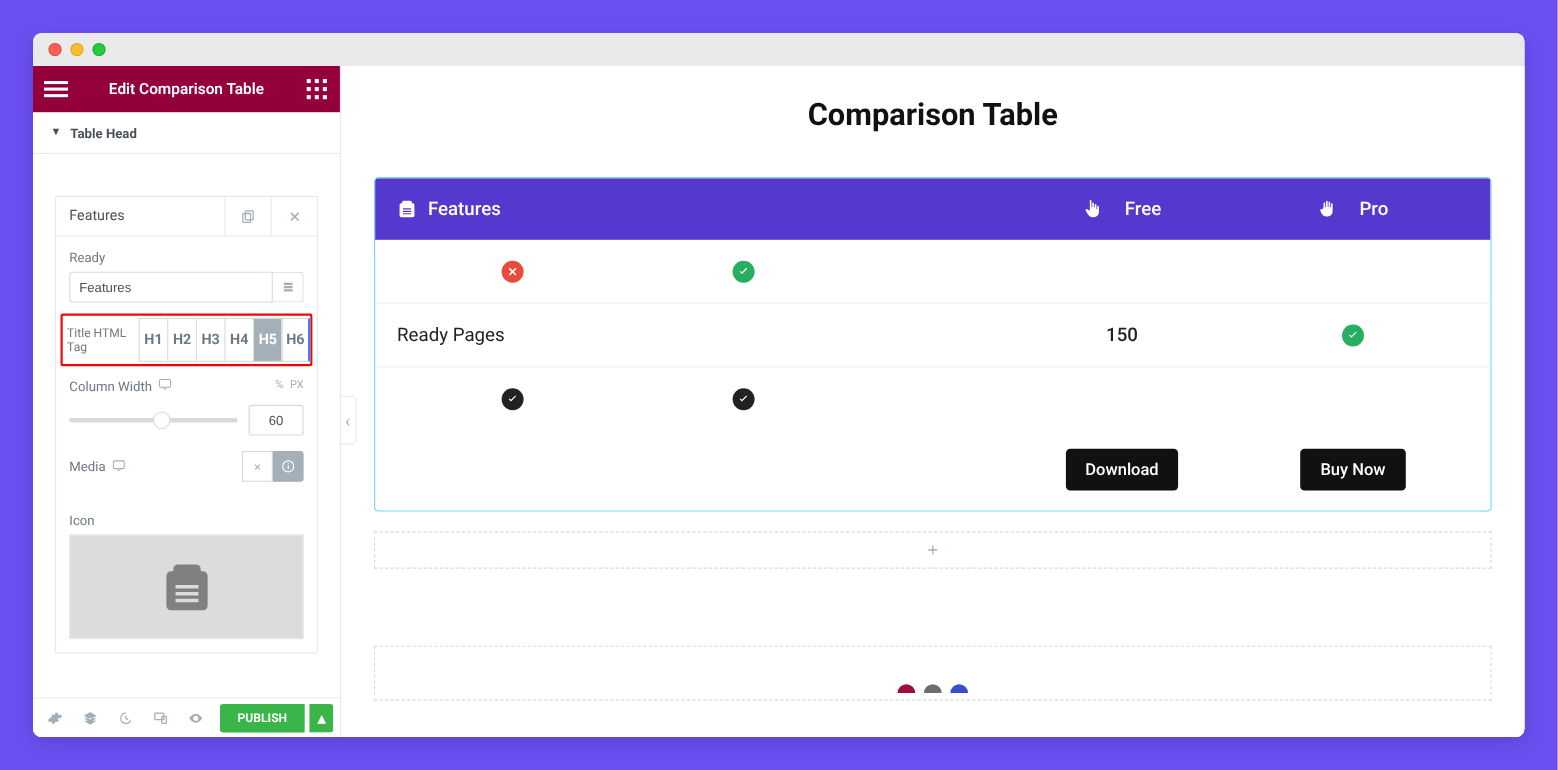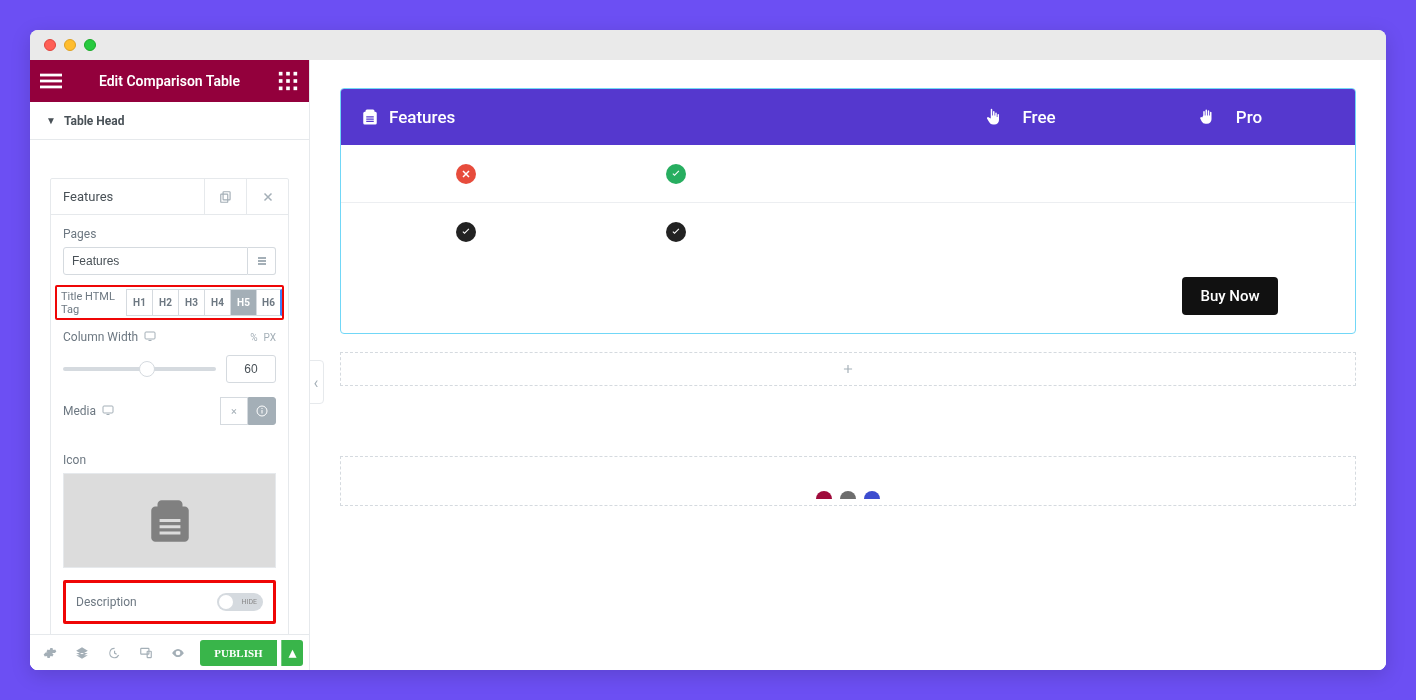--- a/index.html
+++ b/index.html
@@ -138,32 +138,32 @@
   font-size:11px;
   color:#6d7882;
   padding:0 4px 0 0;
   flex:1;
 }
 .tag-group { display:flex; }
 .tag-btn {
   border:1px solid #d5dadf;
   border-right:none;
   width:26px;
-  height:27px;
+  height:40px;
   display:flex; align-items:center; justify-content:center;
-  font-size:10px;
+  font-size:13px;
   font-weight:700;
   color:#6d7882;
   background:#fff;
 }
 .tag-btn:last-child { border-right:2px solid #3b82f6; }
 .tag-btn.active { background:#a4afb7; color:#fff; }
 
 .cw-row { display:flex; align-items:center; margin:10px 0; font-size:12px; color:#6d7882; }
-.cw-row .cw-label { flex:1; display:flex; gap:6px; }
+.cw-row .cw-label { flex:1; display:flex; align-items:center; gap:6px; }
 .cw-row .cw-units { font-size:10px; color:#a4afb7; display:flex; gap:6px; }
 
 .slider-row { display:flex; align-items:center; gap:10px; margin-bottom:14px; }
 .slider {
   flex:1; height:4px; background:#d5dadf; border-radius:2px; position:relative;
 }
 .slider .thumb {
   position:absolute; top:50%; left:55%; transform:translate(-50%,-50%);
   width:16px; height:16px; border-radius:50%; background:#fff; border:1px solid #d5dadf;
 }
@@ -218,21 +218,21 @@
   display:flex;
   align-items:center;
   padding:0 6px;
   gap:4px;
 }
 .footer-icon {
   width:28px; height:28px; display:flex; align-items:center; justify-content:center; color:#a4afb7;
 }
 .footer-icon svg { width:14px; height:14px; fill:#a4afb7; }
 .publish-btn {
-  flex:1; margin-left:4px; height:26px; background:#39b54a; color:#fff; display:flex; align-items:center; justify-content:center; font-size:11px; font-weight:700; border-radius:3px 0 0 3px;font-family:Liberation Serif, serif;
+  flex:1; margin-left:4px; height:26px; background:#39b54a; color:#fff; display:flex; align-items:center; justify-content:center; font-size:11px; font-weight:700; border-radius:3px 0 0 3px;
 }
 .publish-caret {
   width:22px; height:26px; background:#39b54a; border-left:1px solid rgba(255,255,255,.3); display:flex; align-items:center; justify-content:center; color:#fff; border-radius:0 3px 3px 0;
 }
 
 
 .canvas {
   flex:1;
   background:#fff;
   position:relative;
@@ -349,21 +349,21 @@
                   <rect x="3" y="7" width="12" height="14" rx="1" fill="none" stroke="currentColor" stroke-width="2"></rect>
                 </svg>
             </div>
             <div class="card-head-btn">
               <svg viewBox="0 0 24 24" fill="currentColor">
                   <path d="M18 6L6 18M6 6l12 12" stroke="currentColor" stroke-width="2.5" fill="none"></path>
                 </svg>
             </div>
           </div>
           <div class="card-inner">
-            <div class="field-label">Pages</div>
+            <div class="field-label">Ready</div>
             <div class="input-row">
               <input type="text" value="Features" style="">
               <div class="input-suffix">
                 <svg viewBox="0 0 24 24" fill="currentColor">
                     <path d="M4 4h16v4H4zM4 10h16v4H4zM4 16h16v4H4z"></path>
                   </svg>
               </div>
             </div>
 
             <div class="tag-row">
@@ -421,27 +421,20 @@
             </div>
 
             <div class="field-label">Icon</div>
             <div class="icon-box">
               <svg viewBox="0 0 24 24">
                   <path d="M16 2H8a2 2 0 0 0-2 2v1H5a2 2 0 0 0-2 2v13a2 2 0 0 0 2 2h14a2 2 0 0 0 2-2V7a2 2 0 0 0-2-2h-1V4a2 2 0 0 0-2-2zM7 11h10v1.5H7zm0 3h10v1.5H7zm0 3h10v1.5H7z"></path>
                 </svg>
             </div>
 
 
-            <div class="desc-row">
-              <div class="dlabel">Description</div>
-              <div class="toggle">
-                <div class="knob"></div>
-                <span class="txt">HIDE</span>
-              </div>
-            </div>
           </div>
         </div>
       </div>
 
       <div class="sidebar-footer">
         <div class="footer-icon">
           <svg viewBox="0 0 24 24">
               <path d="M12 8a4 4 0 1 0 4 4 4 4 0 0 0-4-4zm9 4a7 7 0 0 0-.1-1l2-1.6-2-3.4-2.4 1a7 7 0 0 0-1.7-1l-.4-2.6h-4l-.4 2.6a7 7 0 0 0-1.7 1l-2.4-1-2 3.4 2 1.6A7 7 0 0 0 3 12a7 7 0 0 0 .1 1l-2 1.6 2 3.4 2.4-1a7 7 0 0 0 1.7 1l.4 2.6h4l.4-2.6a7 7 0 0 0 1.7-1l2.4 1 2-3.4-2-1.6a7 7 0 0 0 .1-1z"></path>
             </svg>
         </div>
@@ -466,20 +459,21 @@
               <path d="M12 5C6 5 2 12 2 12s4 7 10 7 10-7 10-7-4-7-10-7zm0 11a4 4 0 1 1 4-4 4 4 0 0 1-4 4z"></path>
             </svg>
         </div>
         <div class="publish-btn">PUBLISH</div>
         <div class="publish-caret">▴</div>
       </div>
     </div>
 
     <div class="canvas">
       <div class="canvas-collapse">‹</div>
+      <div class="page-title">Comparison Table</div>
 
       <div class="ctable">
         <div class="ctable-head">
           <div class="col-feat">
             <span class="cicon">
               <svg viewBox="0 0 24 24">
                   <path d="M16 2H8a2 2 0 0 0-2 2v1H5a2 2 0 0 0-2 2v13a2 2 0 0 0 2 2h14a2 2 0 0 0 2-2V7a2 2 0 0 0-2-2h-1V4a2 2 0 0 0-2-2zM7 11h10v1.5H7zm0 3h10v1.5H7zm0 3h10v1.5H7z"></path>
                 </svg>
             </span>
             <span>Features</span>
@@ -512,38 +506,54 @@
               </div>
     <div class="col-plan">
                 <span class="badge green">
                   <svg viewBox="0 0 24 24">
                     <path d="M9 16l-4-4 1.5-1.5L9 13l8-8L18.5 6.5z"></path>
                   </svg>
                 </span>
               </div>
             </div>
             <div class="row">
+    <div class="col-feat">Ready Pages</div>
+    <div class="col-plan">
+                <span>150</span>
+              </div>
+    <div class="col-plan">
+                <span class="badge green">
+                  <svg viewBox="0 0 24 24">
+                    <path d="M9 16l-4-4 1.5-1.5L9 13l8-8L18.5 6.5z"></path>
+                  </svg>
+                </span>
+              </div>
+            </div>
+            <div class="row">
     <div class="col-plan">
                 <span class="badge dark">
                   <svg viewBox="0 0 24 24">
                     <path d="M9 16l-4-4 1.5-1.5L9 13l8-8L18.5 6.5z"></path>
                   </svg>
                 </span>
               </div>
     <div class="col-plan">
                 <span class="badge dark">
                   <svg viewBox="0 0 24 24">
                     <path d="M9 16l-4-4 1.5-1.5L9 13l8-8L18.5 6.5z"></path>
                   </svg>
                 </span>
               </div>
             </div>
           </div>
         <div class="ctable-actions">
           <div class="col-feat"></div>
+          <div class="col-plan">
+              <div class="act-btn">Download</div>
+            </div>
           <div class="col-plan">
               <div class="act-btn">Buy Now</div>
             </div>
         </div>
       </div>
 
       <div class="dash-box">
         <svg viewBox="0 0 24 24">
             <path d="M11 5h2v6h6v2h-6v6h-2v-6H5v-2h6z"></path>
           </svg>

